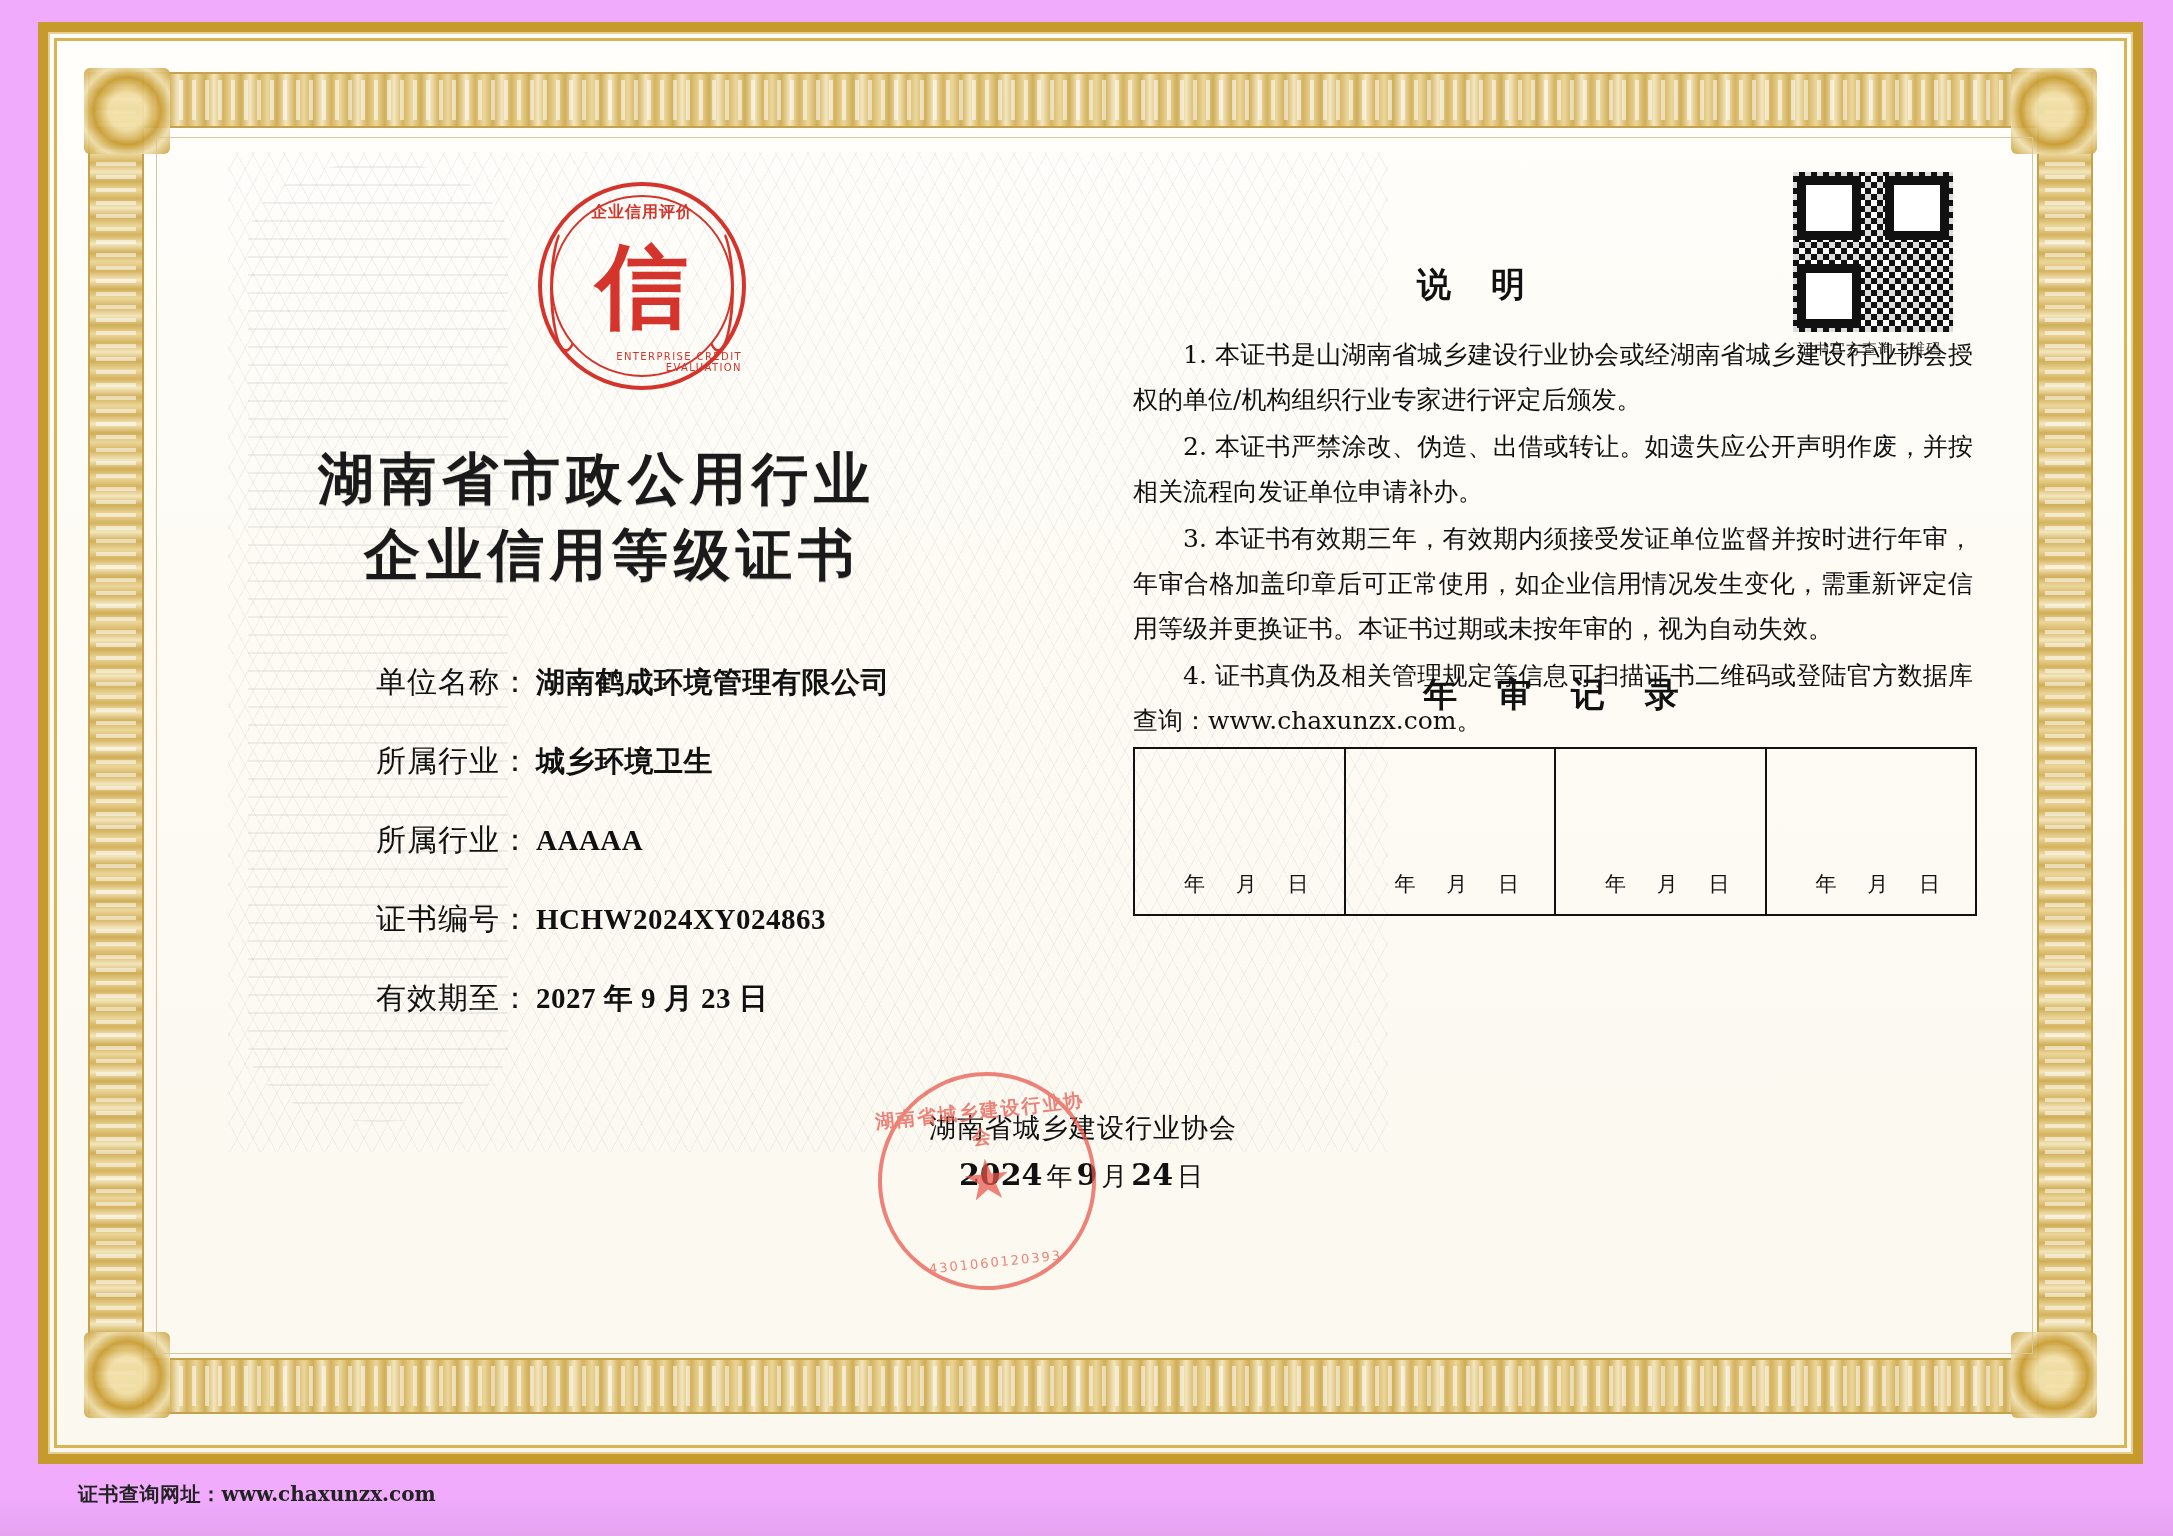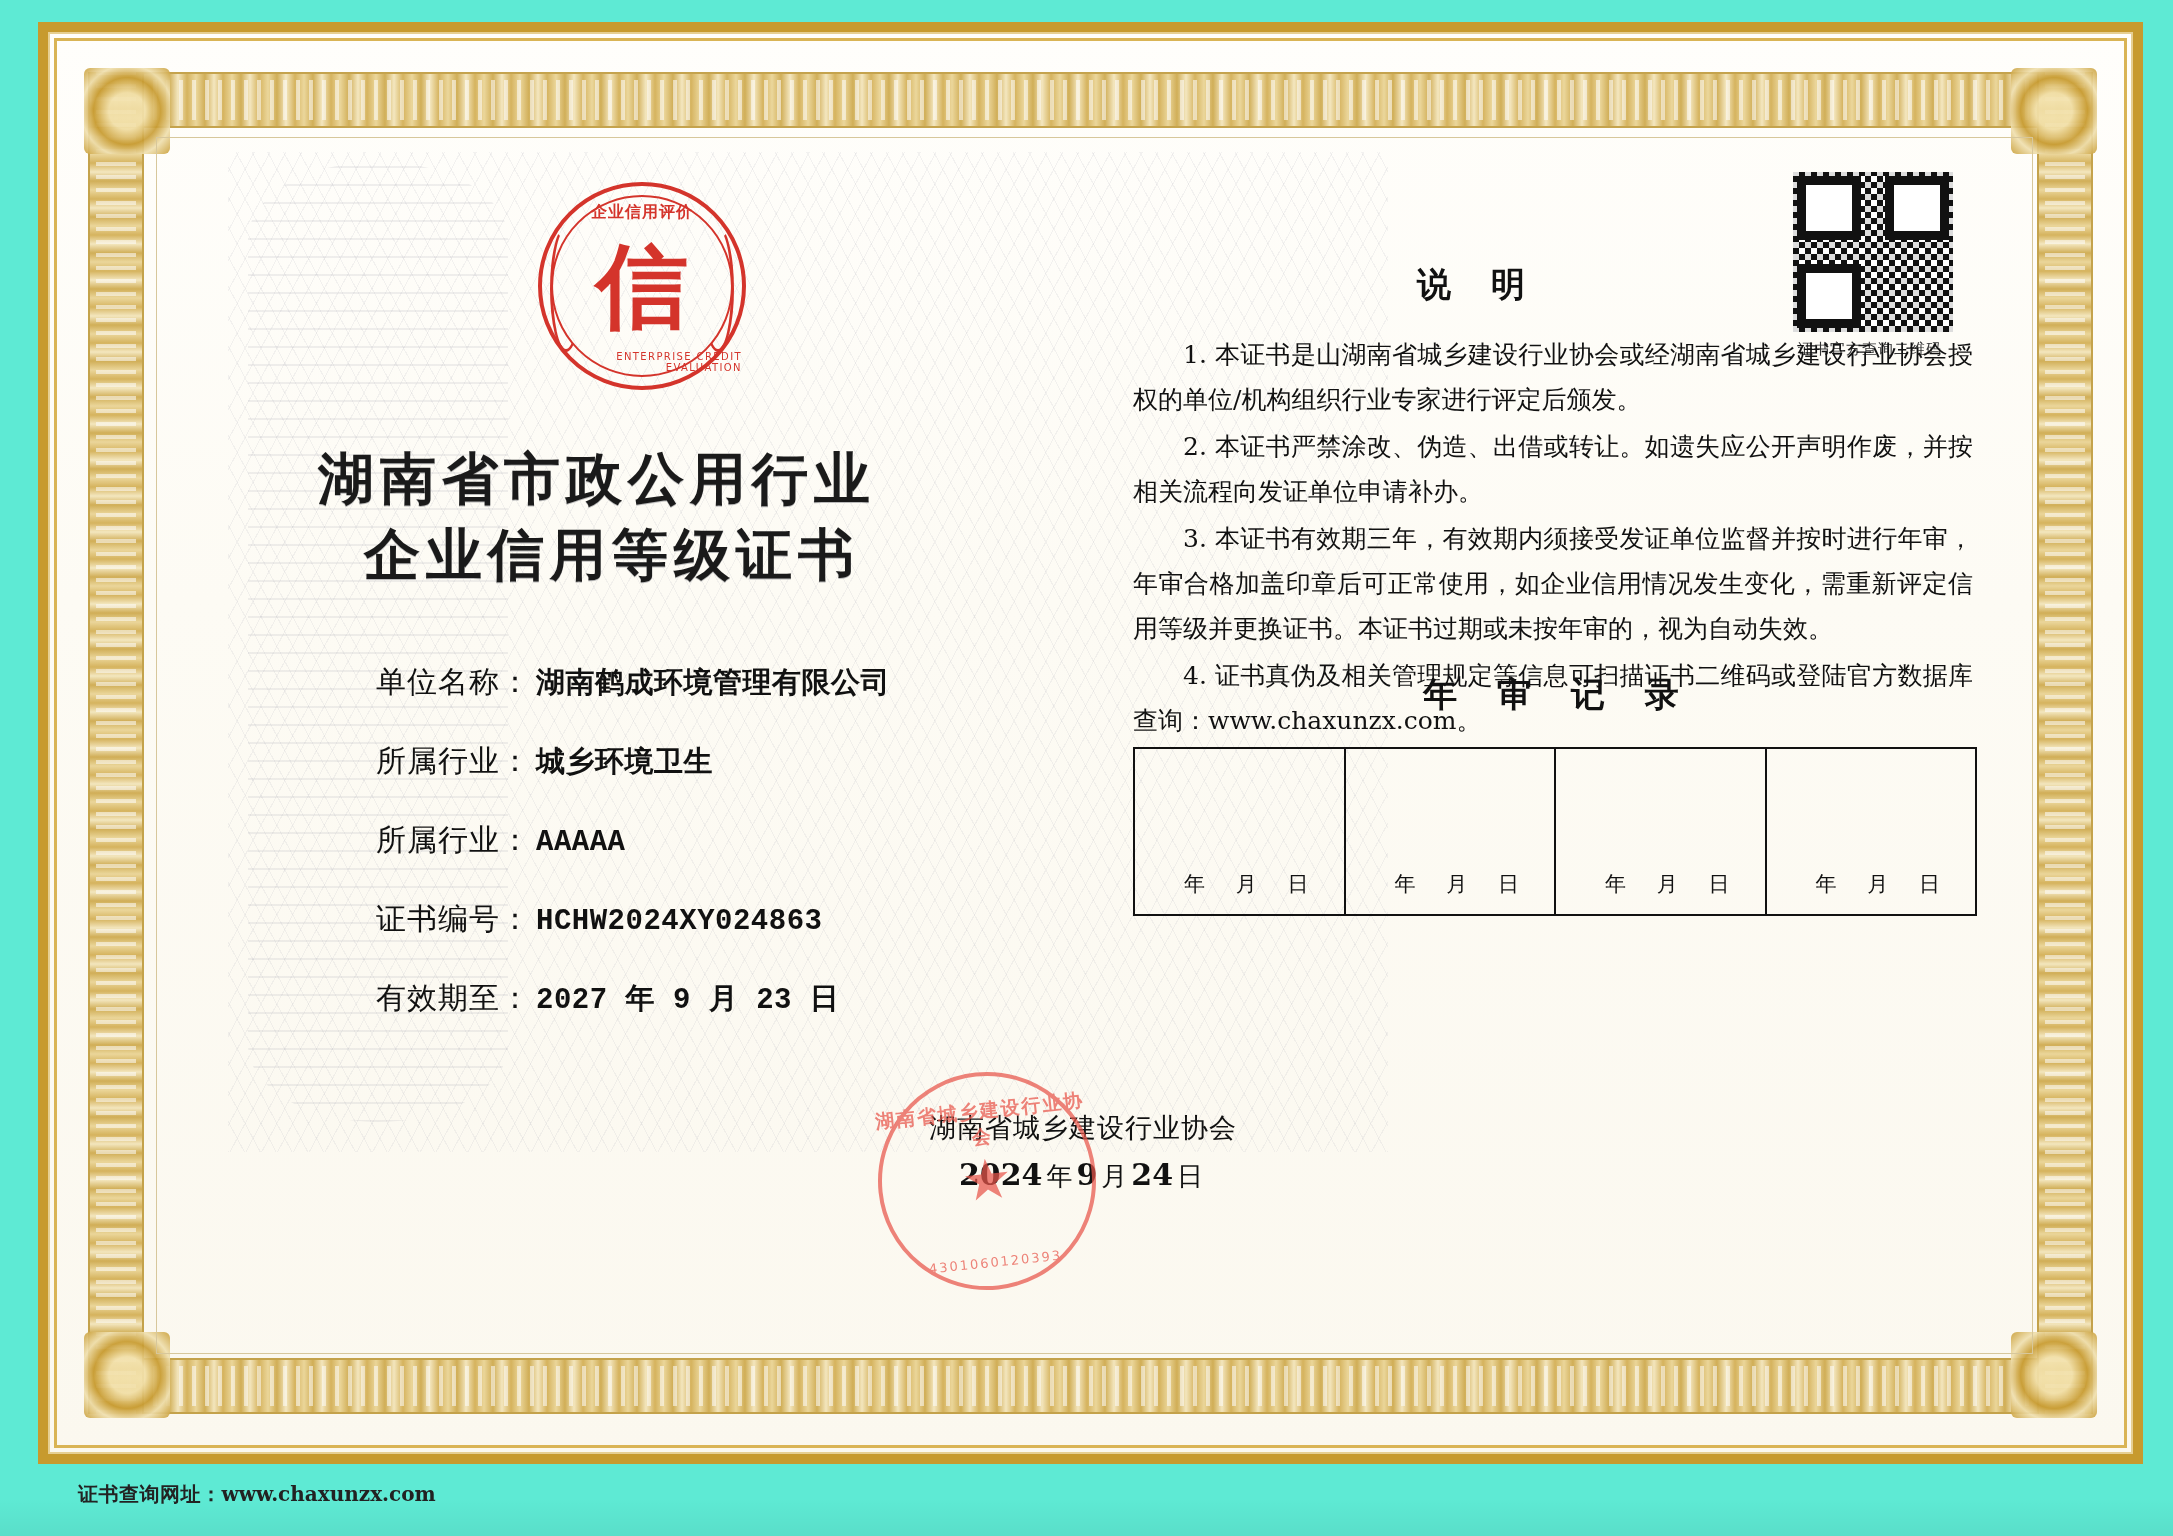--- a/index.html
+++ b/index.html
@@ -3,21 +3,21 @@
 <meta charset="utf-8">
 <style>
   html,body{margin:0;padding:0;background:#ffffff;}
   body{
     width:2173px;height:1536px;
     font-family:"DejaVu Sans","Liberation Sans",sans-serif;
     position:relative;overflow:hidden;
   }
   .page{
     position:absolute;inset:0;
-    background:#5eead4;
+    background:#f0abfc;
   }
 
   
   .frame-outer{
     position:absolute;left:38px;top:22px;right:30px;bottom:72px;
     border:10px solid #c79a2e;
     background:
       linear-gradient(180deg,#fffefb 0%,#fdfbf4 40%,#fbf8ef 100%);
     box-shadow:0 0 0 2px #e6cf92 inset;
   }
@@ -132,21 +132,21 @@
   .cert-title .l2{padding-left:46px;}
 
   .fields{position:absolute;left:90px;top:490px;width:880px;}
   .field{display:flex;align-items:baseline;margin-bottom:38px;margin-left:28px;}
   .field .lab{
     width:160px;flex:none;
     font-family:"DejaVu Serif","Liberation Serif",serif;
     font-size:30px;color:#111;letter-spacing:1px;
   }
   .field .val{
-    font-family:Liberation Mono, monospace;
+    font-family:Liberation Serif, serif;
     font-weight:bold;font-size:29px;color:#111;letter-spacing:.5px;
   }
 
   
   .issuer{
     position:absolute;left:610px;top:938px;width:430px;text-align:center;
     font-family:"DejaVu Serif","Liberation Serif",serif;
     font-size:27px;color:#111;letter-spacing:1px;
   }
   .issue-date{

